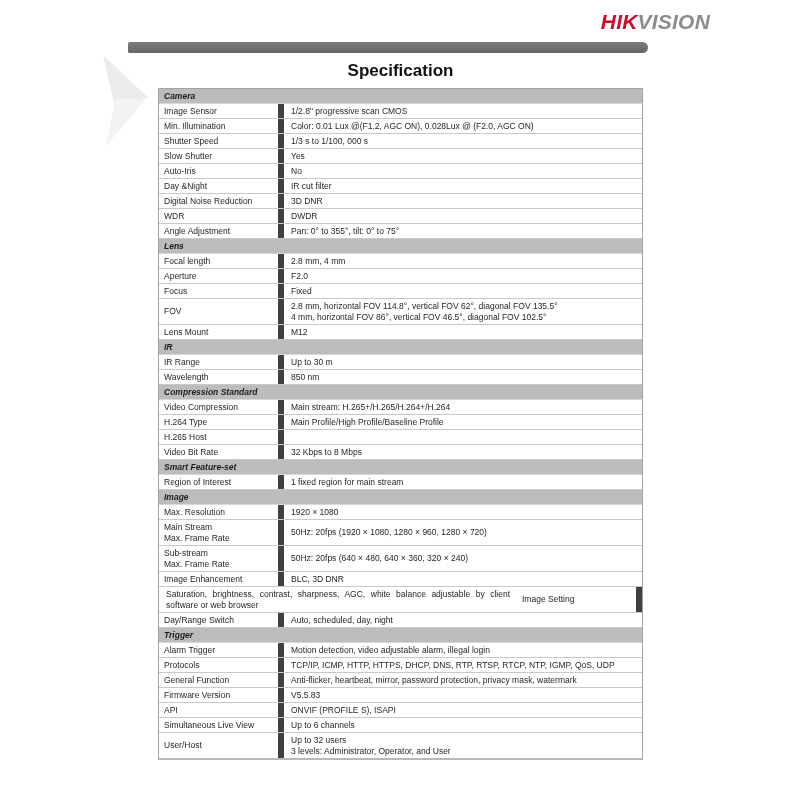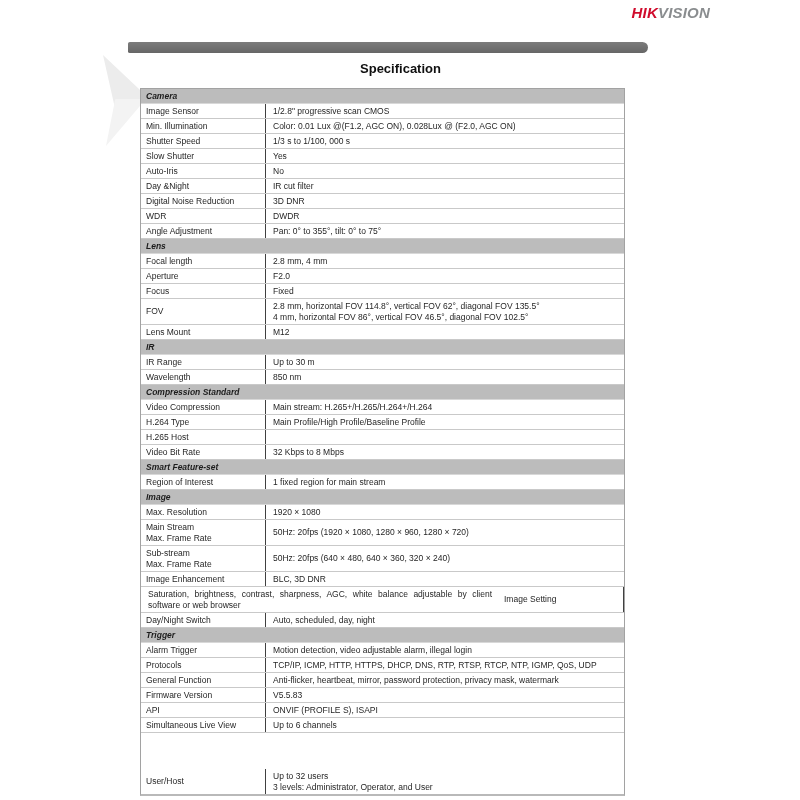--- a/index.html
+++ b/index.html
@@ -6,23 +6,23 @@
   body {
     width:800px; height:800px;
     background:#ffffff;
     font-family:"Liberation Sans", sans-serif;
     position:relative;
     overflow:hidden;
     color:#262626;
   }
   
   .logo {
-    position:absolute; top:4px; right:90px;
+    position:absolute; top:10px; right:90px;
     font-style:italic; font-weight:bold;
-    font-size:15px; letter-spacing:0.2px;
+    font-size:21px; letter-spacing:0.2px;
     white-space:nowrap;
   }
   .logo .hik    { color:#d00b2c; }
   .logo .vision { color:#8a8d8f; }
 
   
   .topbar {
     position:absolute; left:128px; top:42px;
     width:520px; height:11px;
     background:linear-gradient(#7c7c7c,#666666);
@@ -33,55 +33,55 @@
   .wm { position:absolute; }
   .wm1 { left:103px; top:55px; width:45px; height:50px; background:#ececec;
          clip-path:polygon(0 0, 100% 85%, 25% 100%); }
   .wm2 { left:106px; top:99px; width:42px; height:47px; background:#f3f3f3;
          clip-path:polygon(22% 0, 95% 0, 0 100%); }
 
   
   .title {
     position:absolute; top:61px; left:158px; width:485px;
     text-align:center;
-    font-weight:bold; font-size:13px; color:#101010;
+    font-weight:bold; font-size:17px; color:#101010;
   }
 
   
   .spec-table {
-    position:absolute; left:140px; top:88px;
+    position:absolute; left:158px; top:88px;
     width:485px;
     border:1px solid #a2a2a2;
     border-bottom:2px solid #b9b9b9;
     background:#ffffff;
     box-sizing:border-box;
   }
   .section-row {
     background:#bcbcbc;
     color:#1c1c1c;
     font-weight:bold; font-style:italic;
     font-size:8.5px; line-height:11px;
     padding:1.5px 5px;
     border-bottom:1px solid #d8d8d8;
   }
   .spec-row {
     display:flex;
     border-bottom:1px solid #c9c9c9;
   }
-  .spec-row:last-child { border-bottom:none;margin-top:36px; }
+  .spec-row:last-child { border-bottom:none; }
   .cell {
     font-size:8.5px; line-height:11px;
     display:flex; flex-direction:column; justify-content:center;
     box-sizing:border-box;
   }
   .cell .line { display:block; }
   .cell.label {
     width:125px; flex:0 0 125px;
     padding:1.5px 4px 1.5px 5px;
-    border-right:1px solid #404040;
+    border-right:6px solid #404040;
   }
   .cell.value {
     flex:1;
     padding:1.5px 7px 1.5px 7px;
     text-align:justify;
   }
 </style>
 </head>
 <body>
 
@@ -306,21 +306,21 @@
     <div class="spec-row">
       <div class="cell value">
         <div class="line">Saturation, brightness, contrast, sharpness, AGC, white balance adjustable by client software or web browser</div>
       </div>
       <div class="cell label">
         <div class="line">Image Setting</div>
       </div>
     </div>
     <div class="spec-row">
       <div class="cell label">
-        <div class="line">Day/Night Switch</div>
+        <div class="line">Day/Range Switch</div>
       </div>
       <div class="cell value">
         <div class="line">Auto, scheduled, day, night</div>
       </div>
     </div>
     <div class="section-row">Trigger</div>
     <div class="spec-row">
       <div class="cell label">
         <div class="line">Alarm Trigger</div>
       </div>

